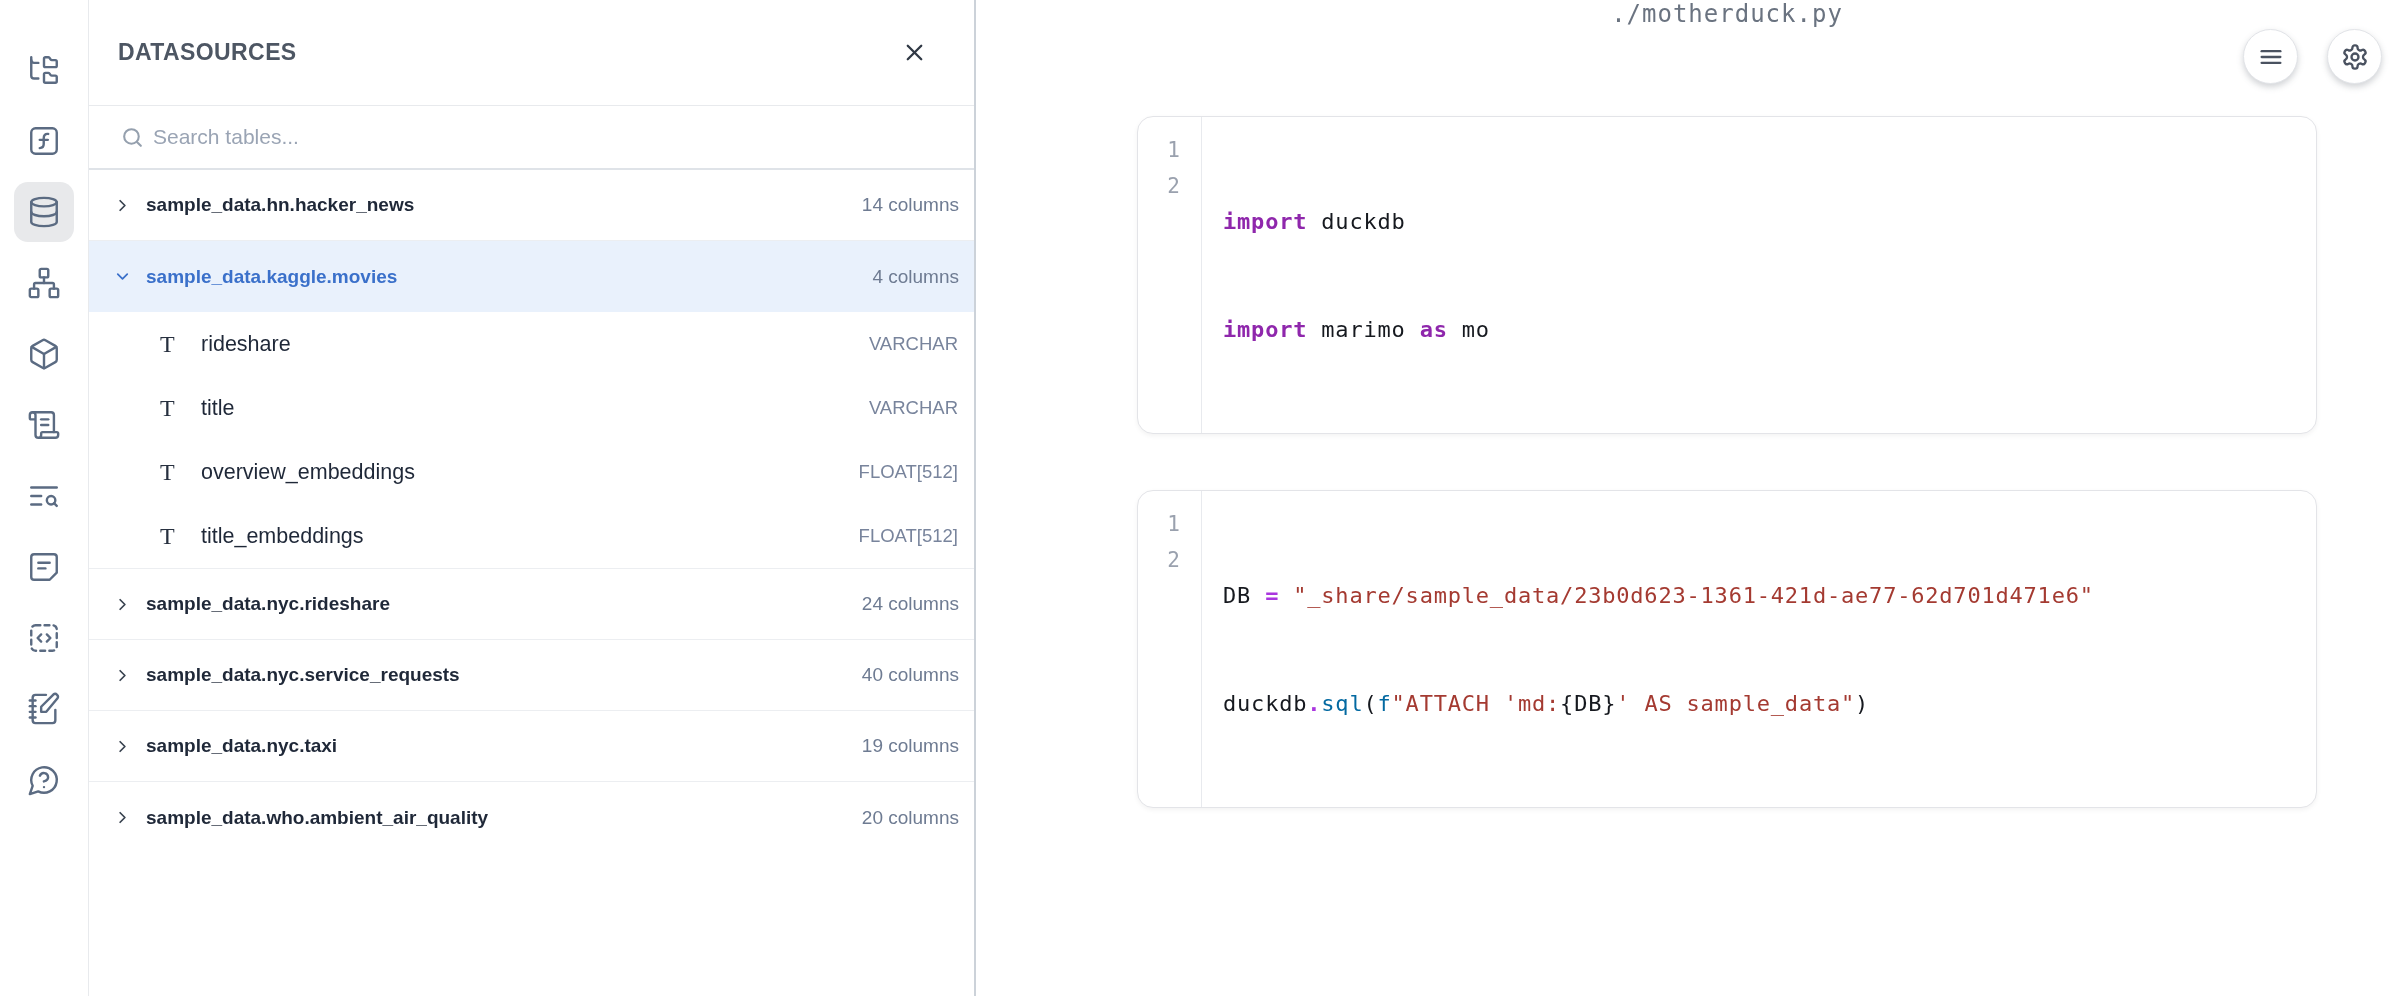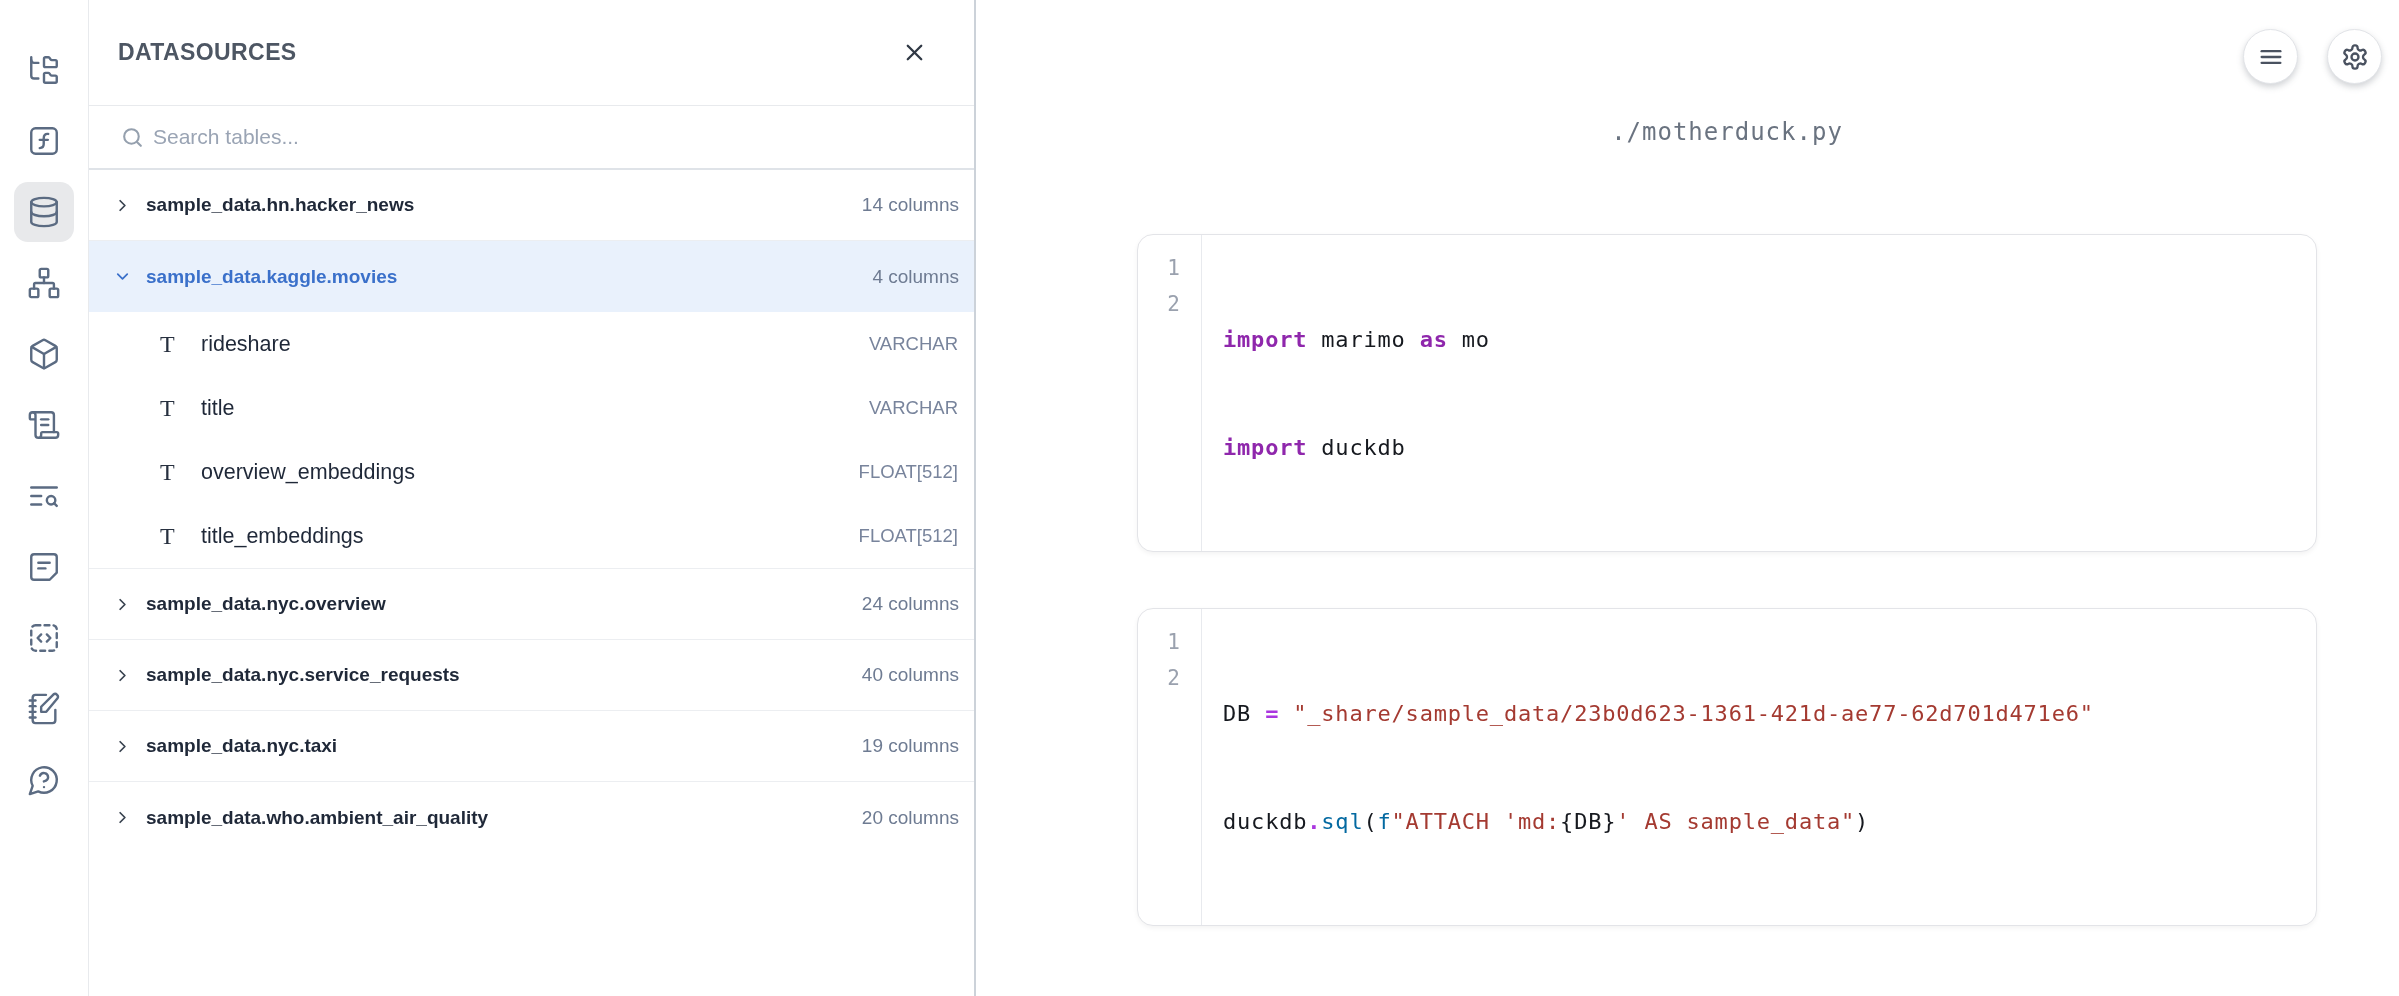--- a/index.html
+++ b/index.html
@@ -39,21 +39,21 @@
   .c-name { flex:1; font-size:21.5px; color:#1f2838; }
   .c-type { font-size:18.5px; color:#78849c; }
   .tables-list > .table-row:last-child { border-bottom:none; }
 
   
   .main { flex:1; position:relative; background:#fff; }
   .topbar-actions { position:absolute; top:29px; right:17px; display:flex; gap:29px; }
   .circle-btn { width:55px; height:55px; border-radius:50%; background:#fff; border:1.5px solid #e2e4e8; box-shadow:0 3px 6px rgba(90,96,108,.28); display:flex; align-items:center; justify-content:center; color:#4a5260; cursor:pointer; }
   .circle-btn svg { width:28px; height:28px; fill:none; stroke:currentColor; stroke-width:2; stroke-linecap:round; stroke-linejoin:round; }
 
-  .content { width:1180px; margin-left:161px; padding-top:118px; }
+  .content { width:1180px; margin-left:161px; }
   .nb-title { text-align:center; font-family:"DejaVu Sans Mono", monospace; font-size:24px; color:#6a7380; letter-spacing:1px; cursor:pointer; }
 
   .cell { display:flex; margin-top:88px; background:#fff; border:1.5px solid #e3e4e8; border-radius:16px; box-shadow:0 2px 5px rgba(0,0,0,.05); overflow:hidden; }
   .cell + .cell { margin-top:56px; }
   .gutter { width:64px; flex-shrink:0; padding:15px 21px 13px 0; text-align:right; border-right:1px solid #e8eaee; color:#9aa1ae; font-family:"DejaVu Sans Mono", monospace; font-size:21px; line-height:36px; }
   .code { flex:1; padding:15px 10px 13px 21px; font-family:"DejaVu Sans Mono", monospace; font-size:22px; line-height:36px; letter-spacing:.8px; color:#16191f; white-space:pre; cursor:text; }
   .kw  { color:#8f27ac; font-weight:bold; }
   .op  { color:#aa36df; font-weight:bold; }
   .str { color:#a43a31; }
   .fn  { color:#0369a1; }
@@ -216,21 +216,21 @@
           <span class="c-type">FLOAT[512]</span>
         </div>
       </div>
 
       <div class="table-row">
         <span class="chev">
             <svg viewBox="0 0 24 24">
               <path d="m9 6 6 6-6 6"></path>
             </svg>
           </span>
-        <span class="t-name">sample_data.nyc.overview</span>
+        <span class="t-name">sample_data.nyc.rideshare</span>
         <span class="t-count">24 columns</span>
       </div>
       <div class="table-row">
         <span class="chev">
             <svg viewBox="0 0 24 24">
               <path d="m9 6 6 6-6 6"></path>
             </svg>
           </span>
         <span class="t-name">sample_data.nyc.service_requests</span>
         <span class="t-count">40 columns</span>
@@ -276,22 +276,22 @@
 
     <div class="content">
       <div class="nb-title">./motherduck.py</div>
 
       <div class="cell">
         <div class="gutter">
           <div>1</div>
           <div>2</div>
         </div>
         <div class="code">
+          <div><span class="kw">import</span><span class="pl"> duckdb</span></div>
           <div><span class="kw">import</span><span class="pl"> marimo </span><span class="kw">as</span><span class="pl"> mo</span></div>
-          <div><span class="kw">import</span><span class="pl"> duckdb</span></div>
         </div>
       </div>
 
       <div class="cell">
         <div class="gutter">
           <div>1</div>
           <div>2</div>
         </div>
         <div class="code">
           <div><span class="pl">DB </span><span class="op">= </span><span class="str">"_share/sample_data/23b0d623-1361-421d-ae77-62d701d471e6"</span></div>

